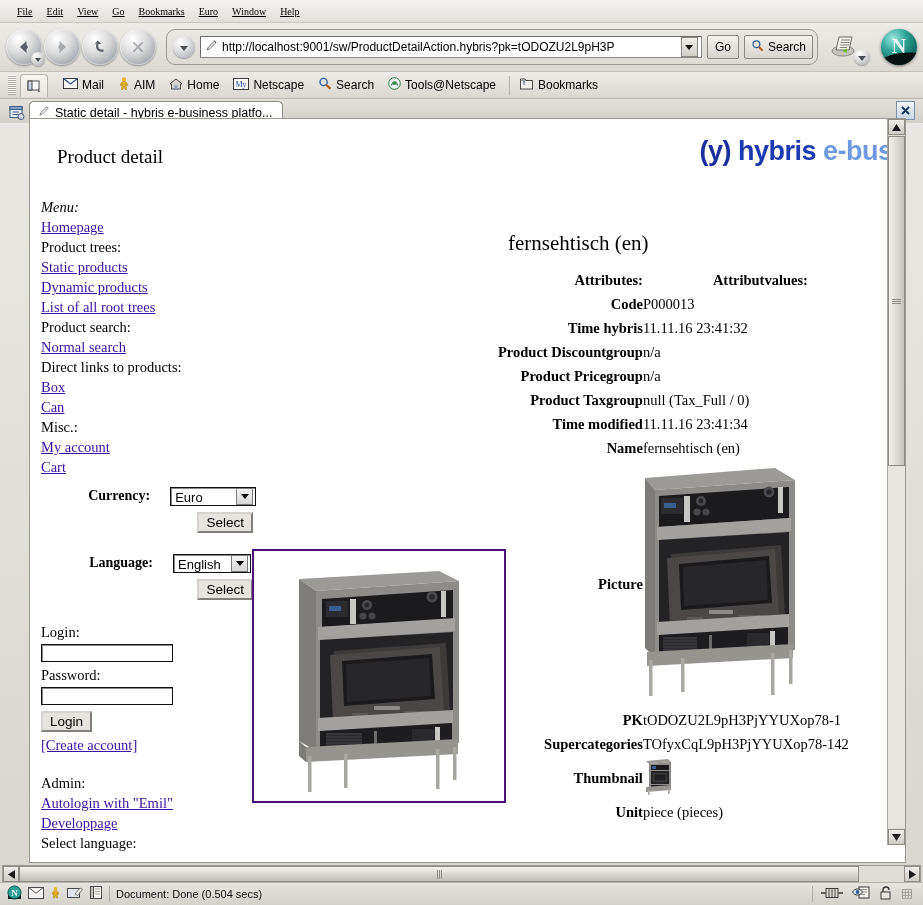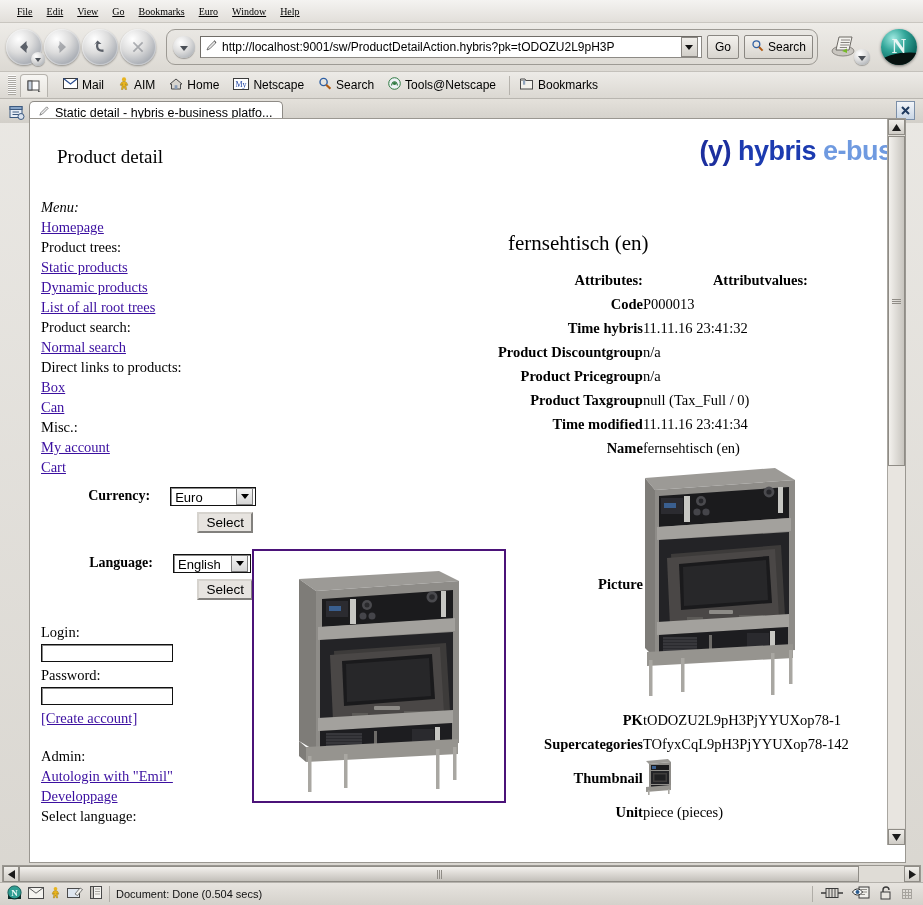--- a/index.html
+++ b/index.html
@@ -416,20 +416,23 @@
         </div>
         <div class="selbtnrow">
           <button class="pbtn">Select</button>
         </div>
 
         <div style="margin-top:22px;">
           <span class="lbl">Login:</span>
           <input class="txtinput" type="text" value="" style="">
           <span class="lbl" style="margin-top:3px;">Password:</span>
           <input class="txtinput" type="password" value="" style="">
+          <div style="margin-top:6px;">
+            <button class="pbtn">Login</button>
+          </div>
           <a href="#" style="margin-top:3px;">[Create account]</a>
         </div>
 
         <div style="margin-top:18px;">
           <span class="lbl">Admin:</span>
           <a href="#">Autologin with "Emil"</a>
           <a href="#">Developpage</a>
           <span class="lbl">Select language:</span>
         </div>
       </div>

